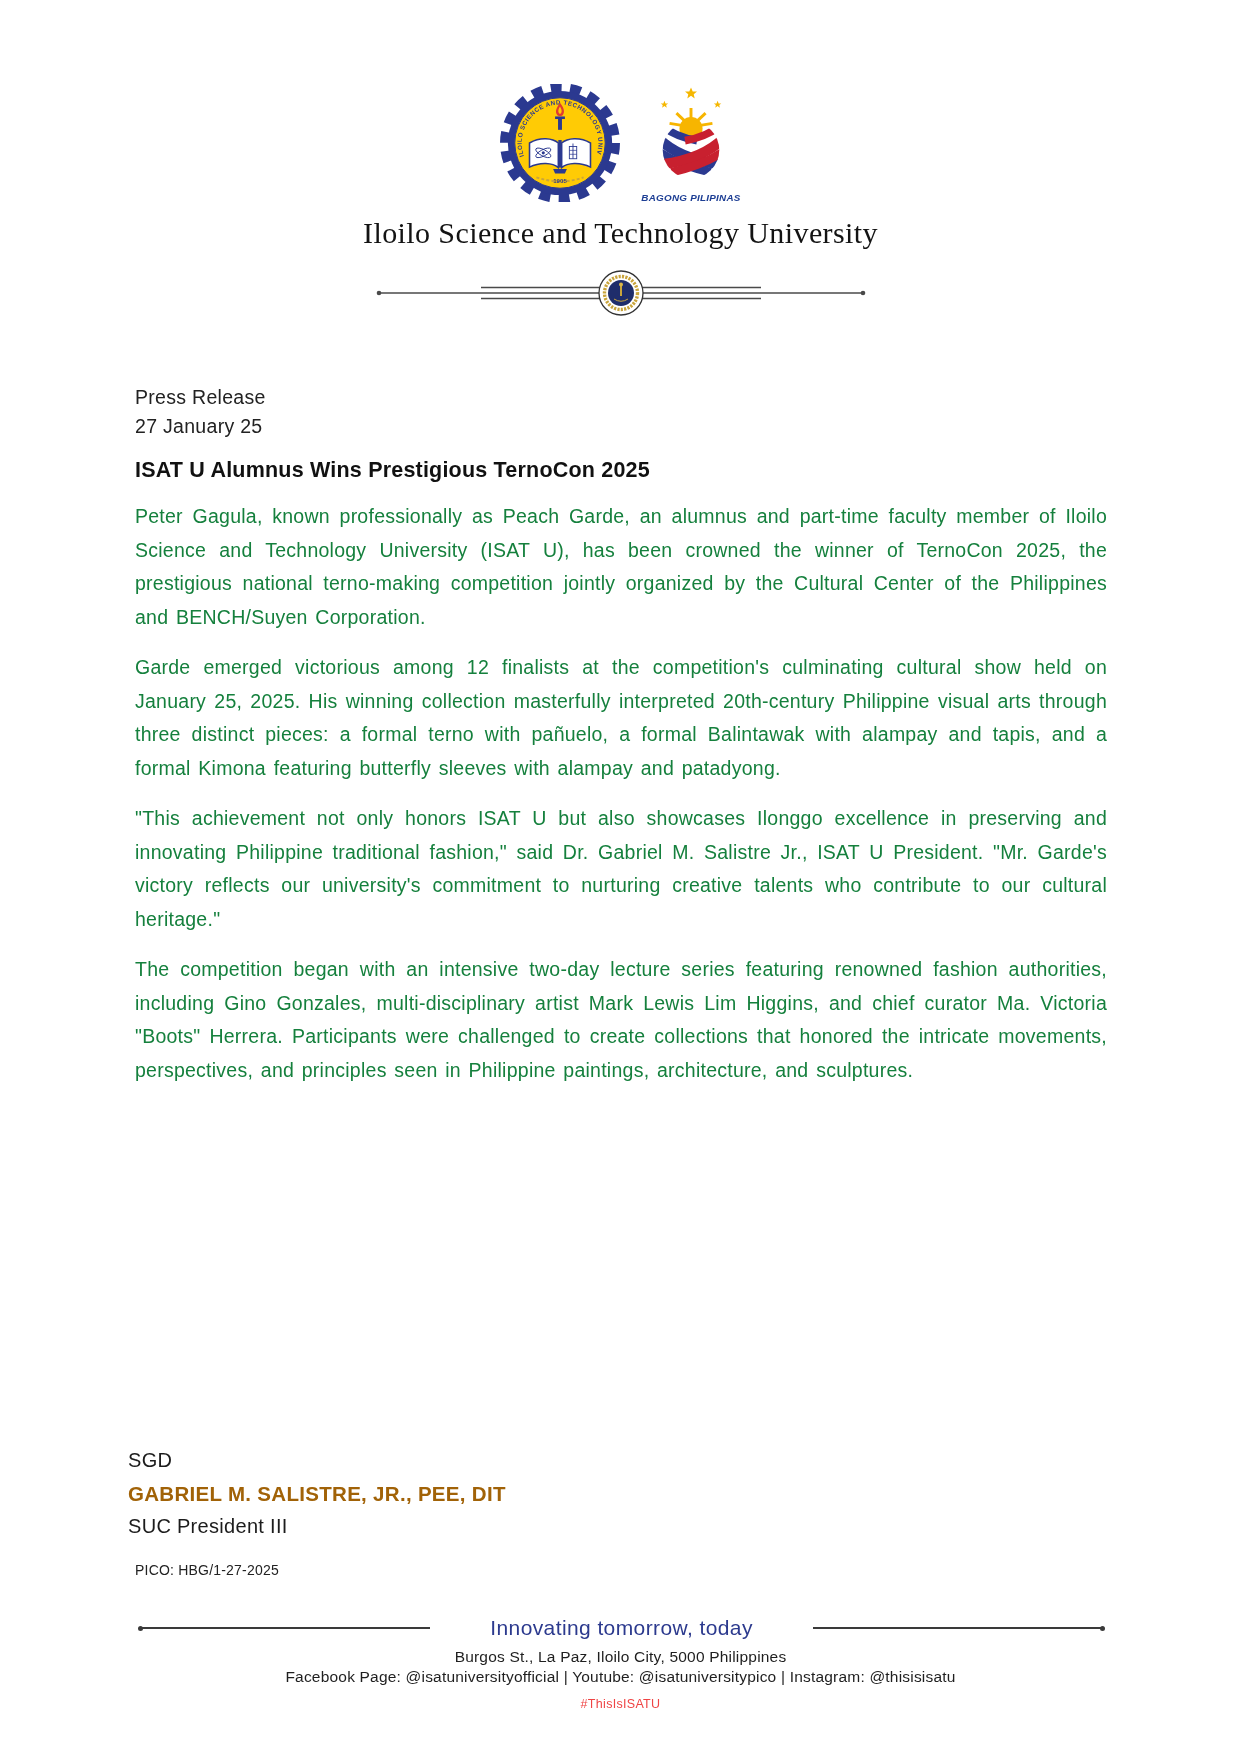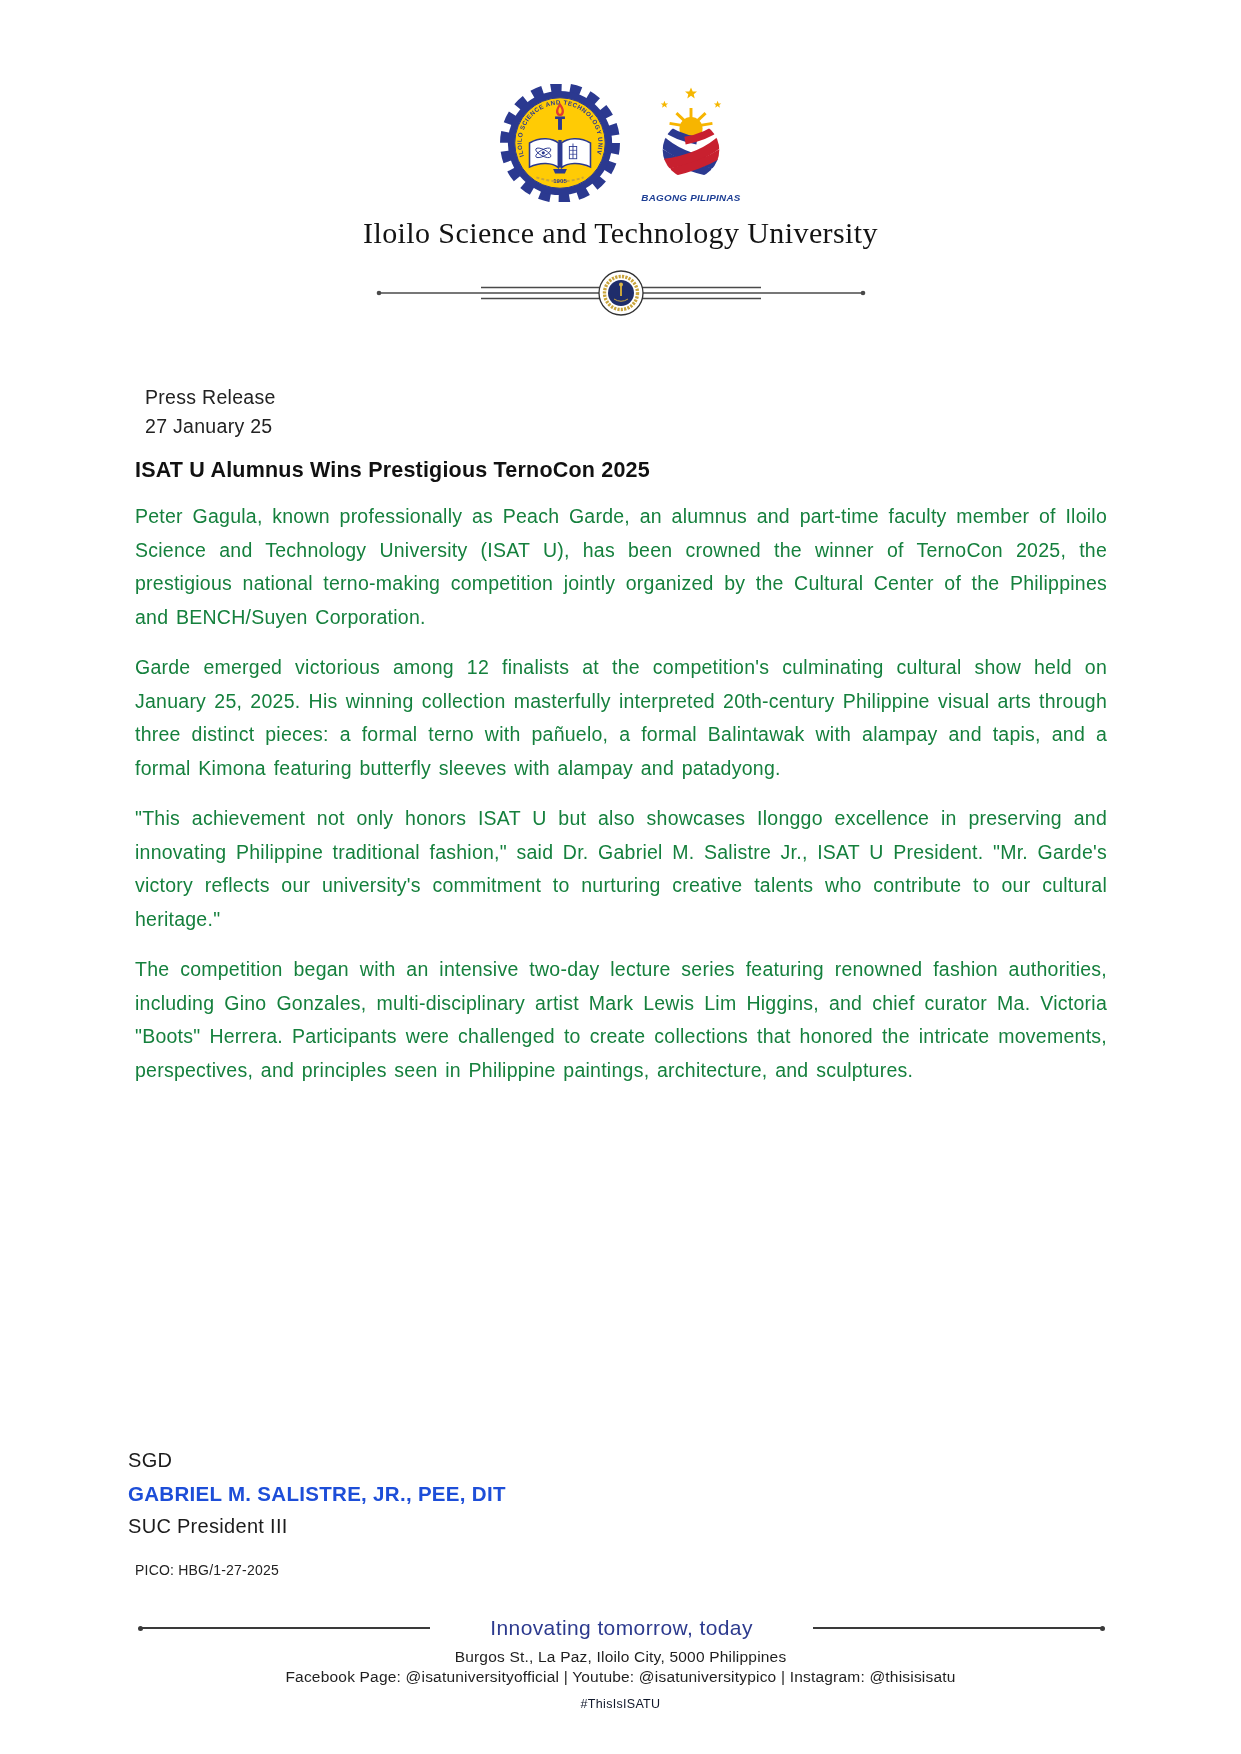--- a/index.html
+++ b/index.html
@@ -20,47 +20,47 @@
   .uni-title {
     position:absolute; top:216px; left:0; width:100%;
     text-align:center;
     font-family:"Liberation Serif", serif;
     font-size:30px; letter-spacing:0.4px;
     color:#131313;
   }
   .divider-wrap { position:absolute; top:270px; left:0; width:100%; display:flex; justify-content:center; }
   .divider-svg { width:490px; height:50px; }
   
-  .meta { position:absolute; left:145px; top:383px; font-size:19.5px; line-height:29px; letter-spacing:0.3px; color:#222; }
+  .meta { position:absolute; left:135px; top:383px; font-size:19.5px; line-height:29px; letter-spacing:0.3px; color:#222; }
   .headline { position:absolute; left:135px; top:458px; font-size:21.5px; font-weight:bold; letter-spacing:0.2px; color:#111;text-align:right; }
   
   .body-text { position:absolute; left:135px; top:500px; width:972px; }
   .body-text p {
     font-size:19.5px; line-height:33.5px;
     letter-spacing:0.25px; word-spacing:2px;
     text-align:justify;
     margin-bottom:17px;
     color:#15803d;
   }
   
   .signature { position:absolute; left:128px; top:1444px; font-size:20px; line-height:33px; letter-spacing:0.3px; }
-  .signature .sig-name { font-weight:bold; font-size:20.5px; color:#1d4ed8; }
+  .signature .sig-name { font-weight:bold; font-size:20.5px; color:#a16207; }
   .pico { position:absolute; left:135px; top:1562px; font-size:14px; letter-spacing:0.2px; color:#222; }
   
   .footer { position:absolute; left:0; top:1616px; width:100%; }
   .f-divider { display:flex; align-items:center; margin:0 138px 0 140px;gap:48px; }
   .f-line { flex:1; height:2px; background:#3a3a3a; position:relative; }
   .f-line.left::before, .f-line.right::before {
     content:""; position:absolute; top:-1.5px; width:5px; height:5px; border-radius:50%; background:#3a3a3a;
   }
   .f-line.left::before { left:-2px; }
   .f-line.right::before { right:-2px; }
   .f-tagline { font-size:21px; color:#2c3a8e; margin:0 12px; letter-spacing:0.4px; white-space:nowrap; }
   .f-info { margin-top:7px; text-align:center; font-size:15.5px; line-height:20px; letter-spacing:0.2px; color:#1f1f1f; }
-  .f-hash { margin-top:10px; text-align:center; font-size:12.5px; color:#0f172a; letter-spacing:0.3px; }
+  .f-hash { margin-top:10px; text-align:center; font-size:12.5px; color:#ef4444; letter-spacing:0.3px; }
 </style>
 </head>
 <body>
 
 <div class="page">
 
   <div class="logos">
 
     <svg class="seal-svg" viewBox="0 0 120 120">
       <circle cx="60" cy="60" r="56" fill="none" stroke="#2b3990" stroke-width="10" stroke-dasharray="11 8.55"></circle>

